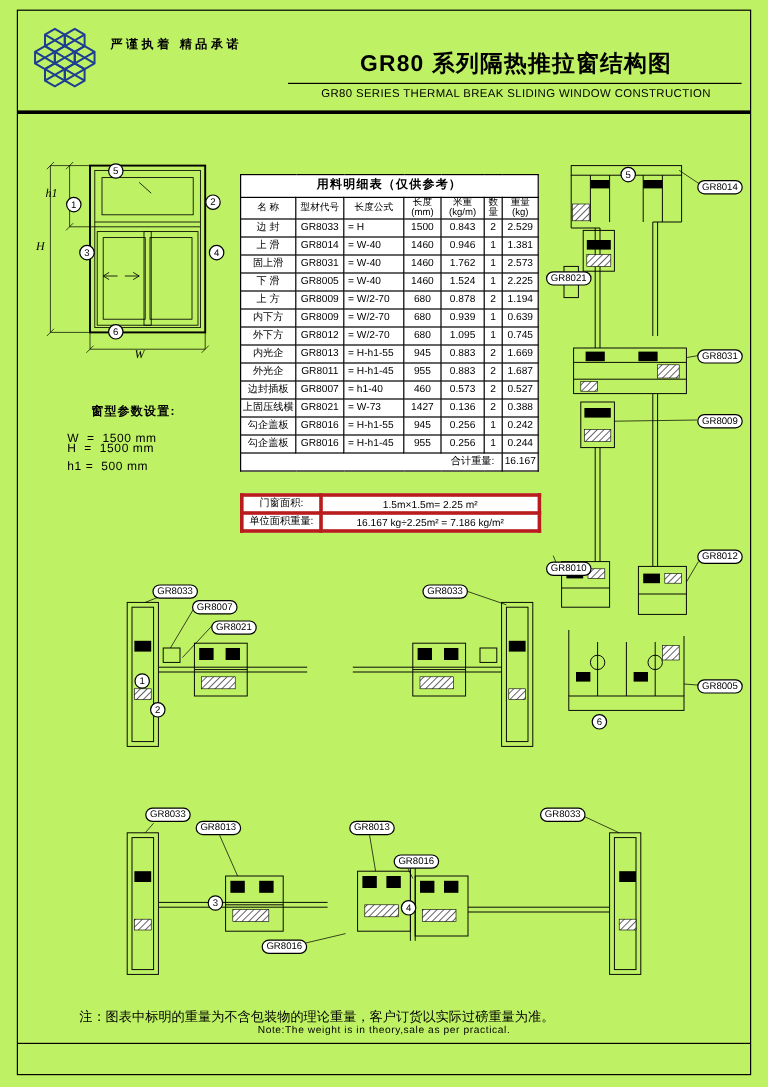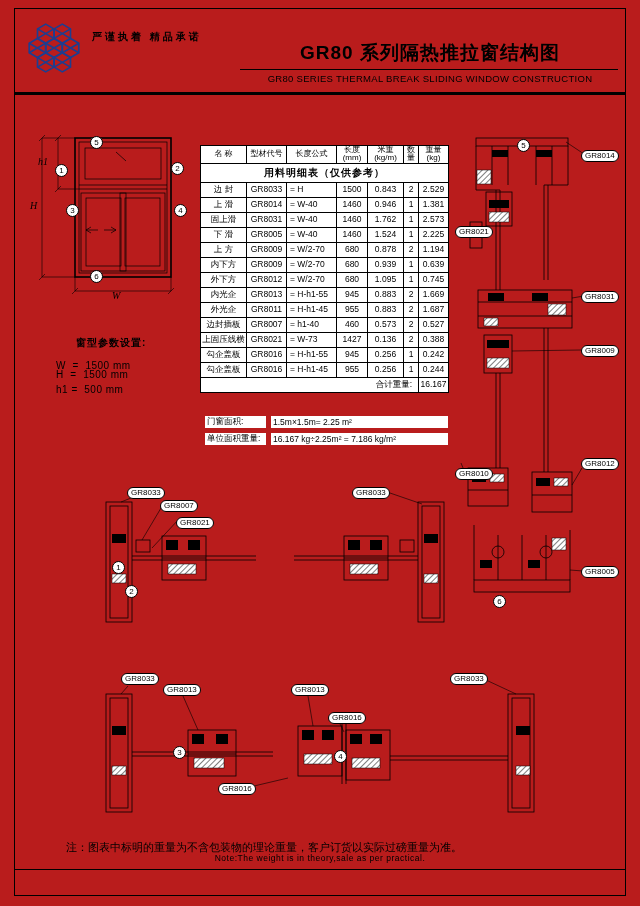--- a/index.html
+++ b/index.html
@@ -1,19 +1,19 @@
 <!DOCTYPE html>
 <html><head>
 <meta charset="utf-8">
 <style>
   * { margin:0; padding:0; box-sizing:border-box; }
   html,body { background:#9a9a9a; }
   .page {
     position:relative; width:640px; height:906px; margin:0 auto;
-    background:#b91c1c; color:#000; overflow:hidden;
+    background:#bef264; color:#000; overflow:hidden;
     font-family:"Liberation Sans", sans-serif;
   }
   .abs { position:absolute; }
   .frame { left:14px; top:8px; width:612px; height:888px; border:1px solid #000; }
 
   
   .slogan { left:92px; top:30px; font-size:10px; font-weight:bold; letter-spacing:3px; }
   .company { left:88px; top:44px; font-size:26px; font-weight:bold; letter-spacing:4px;
              font-family:"Liberation Serif", serif; }
   .title-cn { left:240px; top:40px; width:380px; text-align:center;
@@ -41,21 +41,21 @@
 
   
   table.bom { border-collapse:collapse; table-layout:fixed; font-size:8.5px; background:#fff; }
   .bom th, .bom td { border:1px solid #000; text-align:center; padding:0 1px;
                      height:15px; line-height:1.05; font-weight:normal; overflow:hidden; }
   .bom .bom-title-cell { height:19px; font-size:10px; font-weight:bold; letter-spacing:1px; }
   .bom thead th { height:17px; font-size:8px; }
   .bom td:nth-child(3) { text-align:left; padding-left:3px; }
   .bom .total-label { text-align:right; padding-right:6px; }
   table.summary { border-collapse:collapse; table-layout:fixed; font-size:8.5px; background:#fff; }
-  .summary td { border:5px solid #b91c1c; height:15px; text-align:left; padding:0 2px; }
+  .summary td { border:3px solid #b91c1c; height:15px; text-align:center; padding:0 2px; }
 
   
   .note-cn { left:14px; top:840px; width:500px; text-align:center; font-size:11px; }
   .note-en { left:14px; top:853px; width:612px; text-align:center; font-size:8.5px; letter-spacing:.5px; }
   .rule-bottom { left:15px; top:869px; width:610px; height:1px; background:#000; }
 </style>
 </head>
 <body>
 
 <div class="page">
@@ -140,31 +140,31 @@
       <col style="width:46px">
         <col style="width:40px">
         <col style="width:50px">
       <col style="width:31px">
         <col style="width:36px">
         <col style="width:15px">
         <col style="width:30px">
     </colgroup>
     <thead>
       <tr>
+        <th colspan="7" class="bom-title-cell">用料明细表（仅供参考）</th>
+      </tr>
+      <tr>
           <th>名 称</th>
           <th>型材代号</th>
           <th>长度公式</th>
           <th>长度(mm)</th>
           <th>米重(kg/m)</th>
           <th>数 量</th>
           <th>重量(kg)</th>
         </tr>
-      <tr>
-        <th colspan="7" class="bom-title-cell">用料明细表（仅供参考）</th>
-      </tr>
     </thead>
     <tbody>
         <tr>
           <td>边 封</td>
           <td>GR8033</td>
           <td>= H</td>
           <td>1500</td>
           <td>0.843</td>
           <td>2</td>
           <td>2.529</td>

